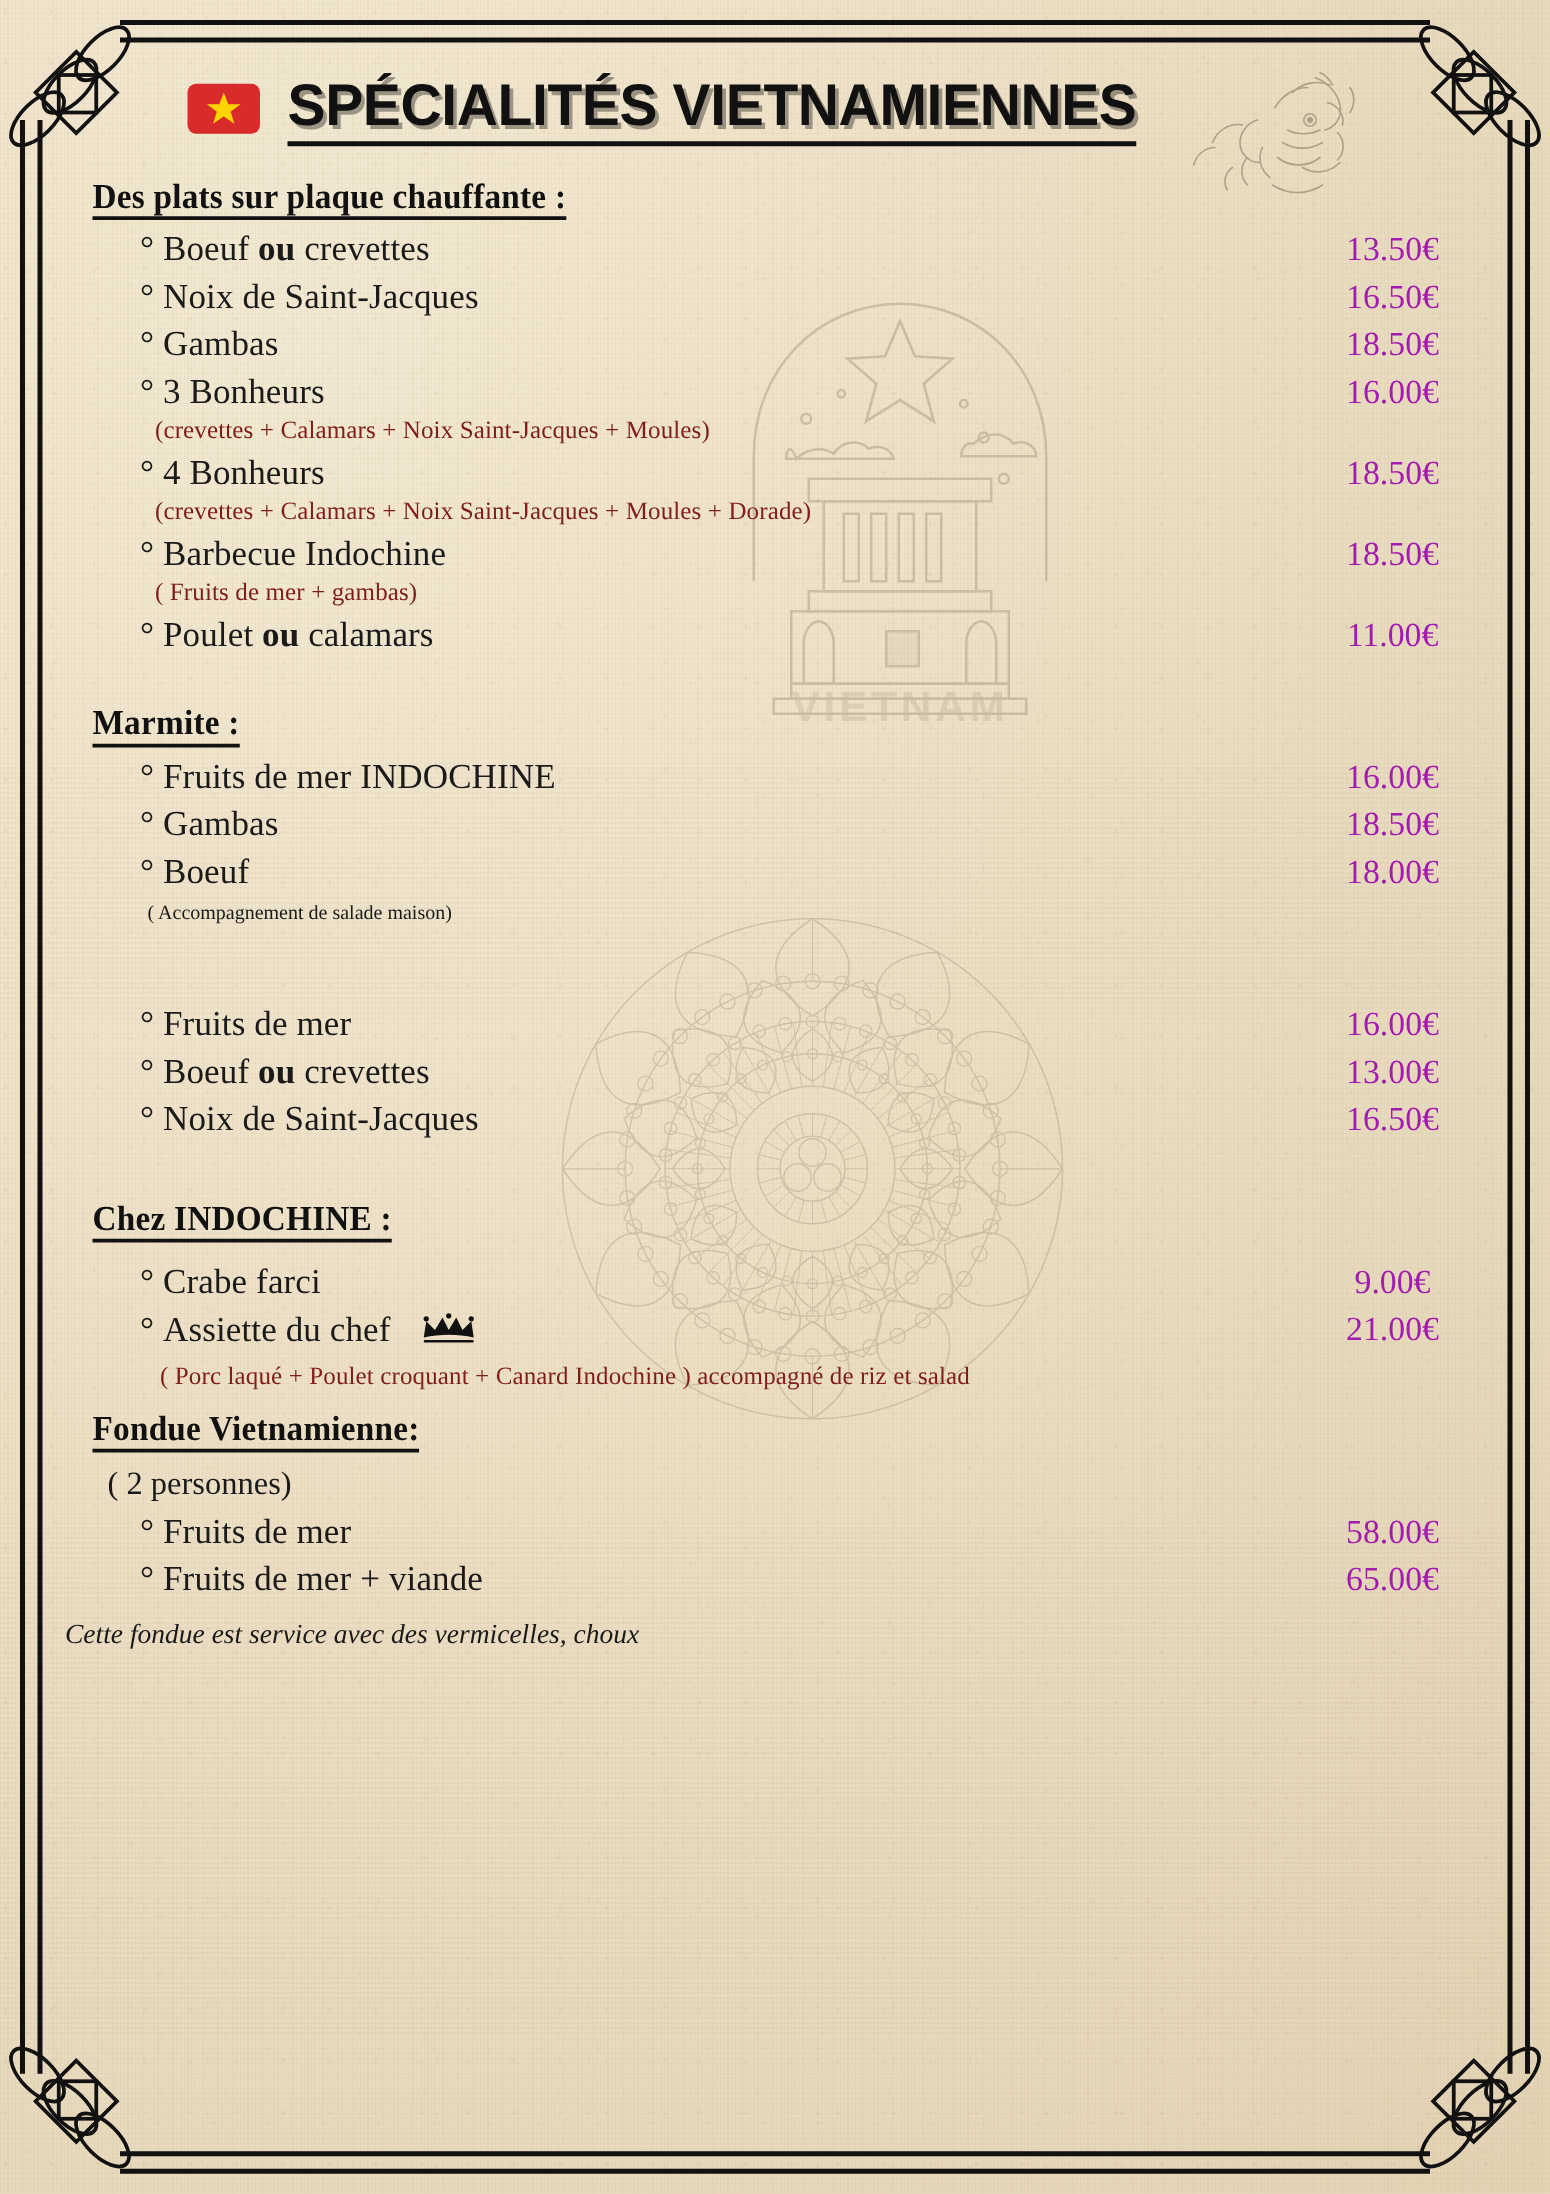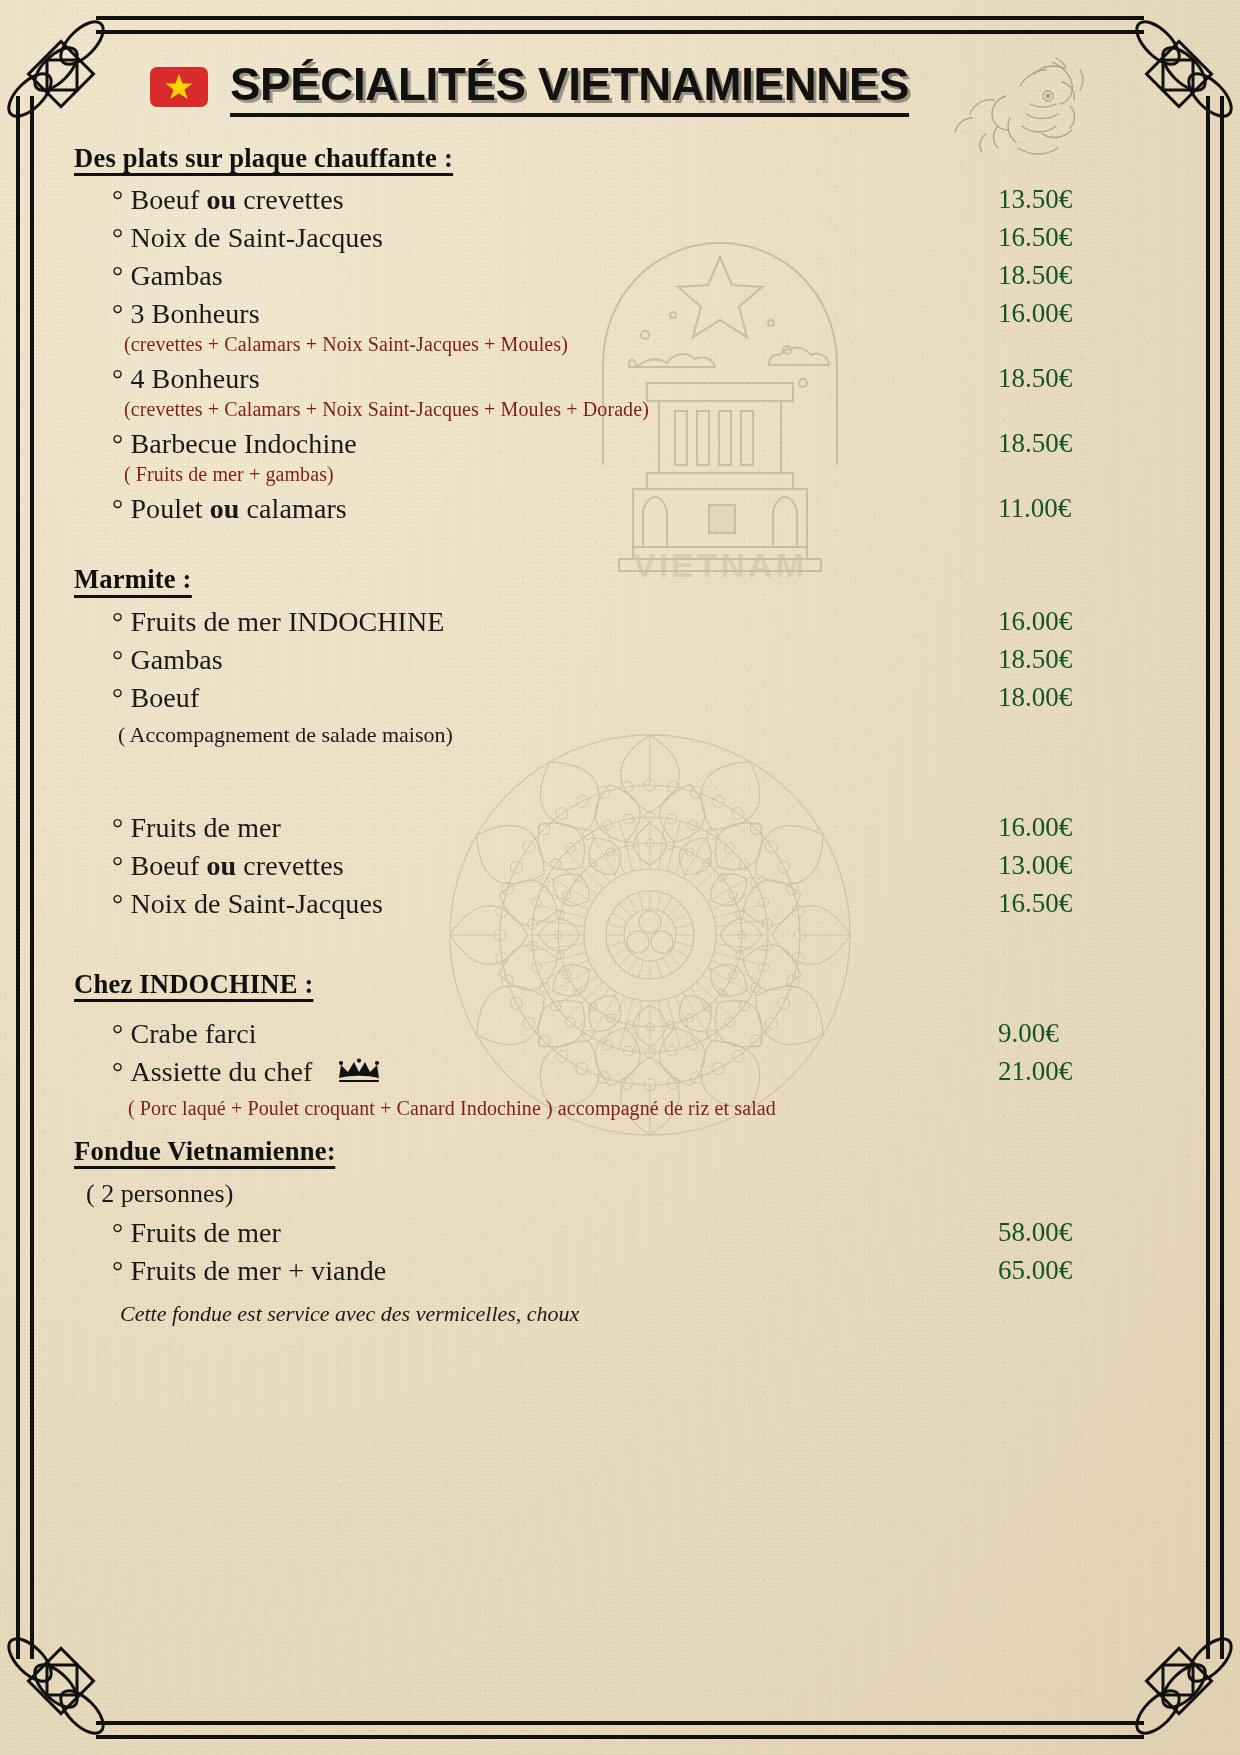--- a/index.html
+++ b/index.html
@@ -99,37 +99,37 @@
     margin-top:10px;
     position:relative;
   }
   .row .nm{
     font-size:28px;color:#1a1a1a;white-space:nowrap;
     letter-spacing:.1px;
   }
   .row .nm b{font-weight:700;}
   .row .price{
     position:absolute;right:0;
-    width:200px;text-align:left;padding-right:42px;
-    font-size:27px;color:#14532d;
+    width:200px;text-align:center;padding-right:26px;
+    font-size:27px;color:#a21caf;
   }
   .desc{
     padding-left:124px;
     font-size:20px;color:#7f1d1d;
     margin-top:6px;line-height:1.05;
     letter-spacing:.1px;
   }
   .note{
-    padding-left:118px;font-size:22px;color:#1a1a1a;margin-top:10px;
+    padding-left:118px;font-size:16px;color:#1a1a1a;margin-top:10px;
   }
   .plain{
     padding-left:86px;font-size:26px;color:#1a1a1a;margin-top:10px;
   }
   .footnote{
-    padding-left:120px;font-size:22px;font-style:italic;color:#1a1a1a;
+    padding-left:52px;font-size:22px;font-style:italic;color:#1a1a1a;
     margin-top:16px;
   }
   .crown{display:inline-block;width:46px;height:26px;vertical-align:-3px;margin-left:16px;}
   .crown svg{display:block;}
   .sp-lg{height:40px;}
 </style>
 </head>
 <body>
 
 <div class="paper"></div>

